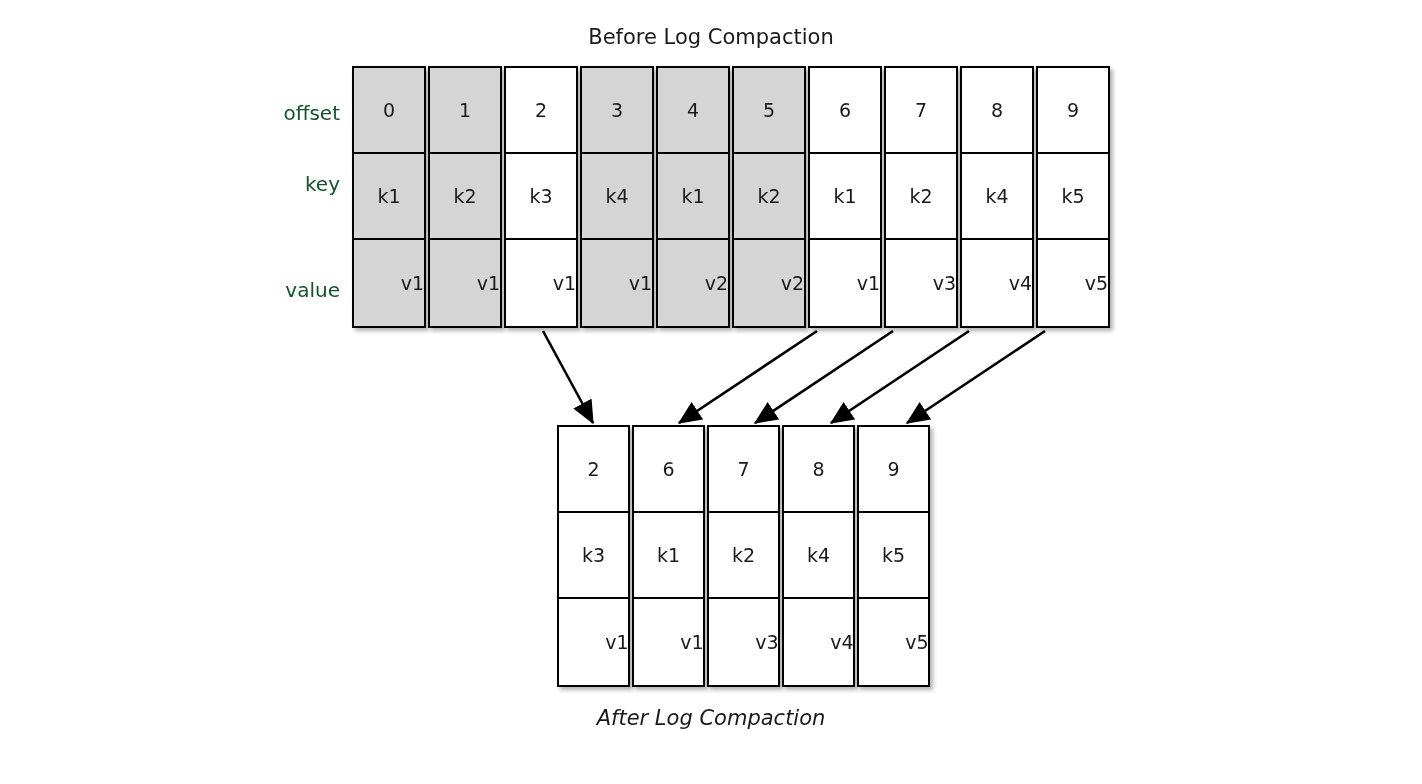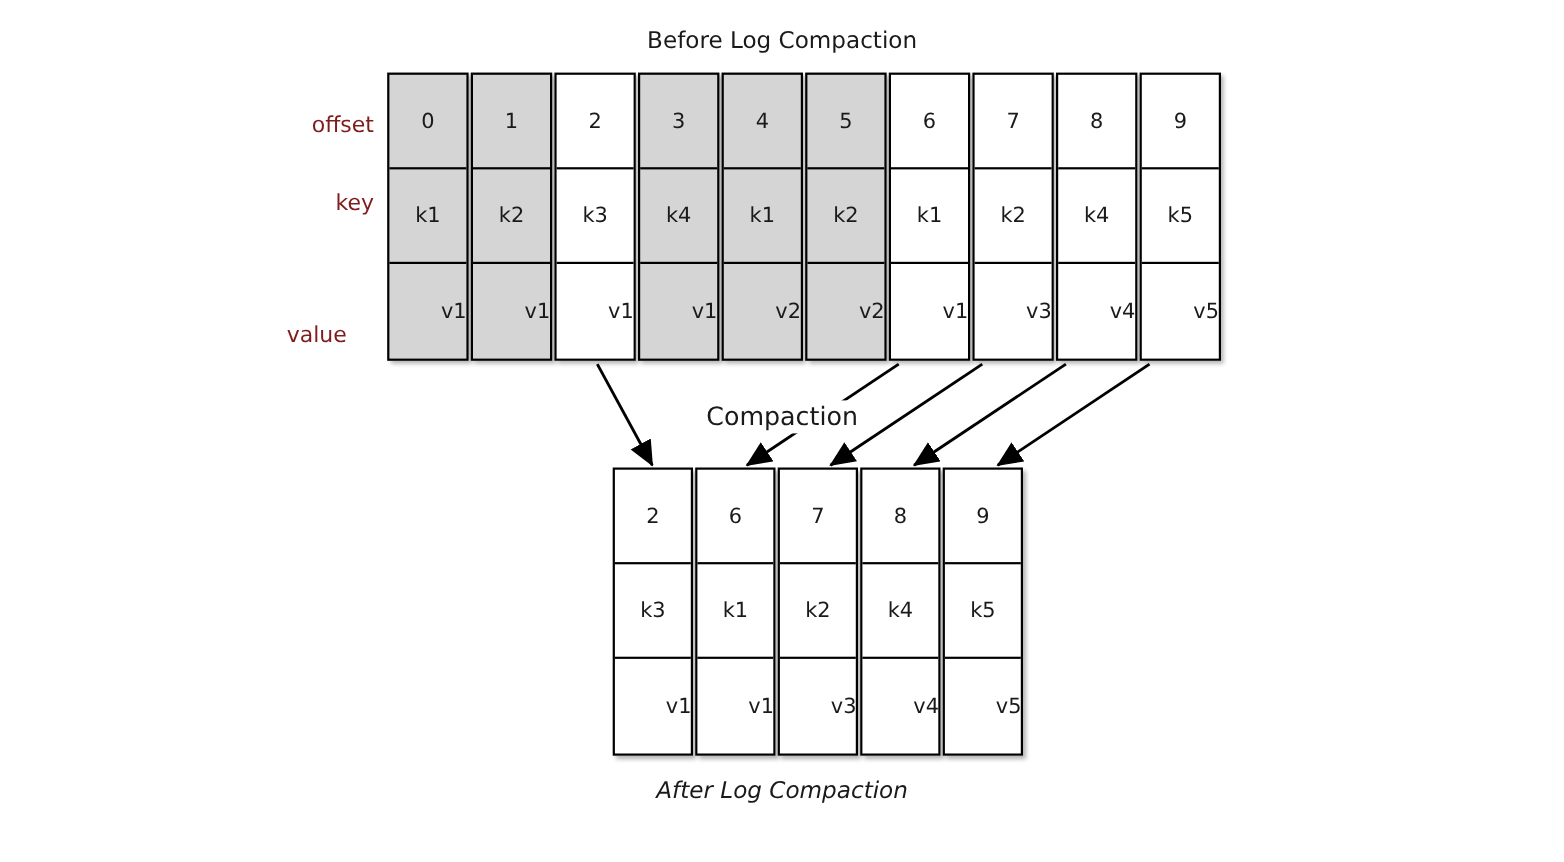--- a/index.html
+++ b/index.html
@@ -56,26 +56,26 @@
     display: inline-block;
     background: #ffffff;
     padding: 2px 10px;
   }
   .row-label-box {
     position: absolute;
     left: 236px;
     width: 104px;
     text-align: right;
     font-size: 20px;
-    color: #7f1d1d;
+    color: #14532d;
     white-space: nowrap;
   }
   #label-offset { top: 101px; }
   #label-key    { top: 172px; }
-  #label-value  { top: 292px; text-align: center; }
+  #label-value  { top: 278px; }
 
   
   .table {
     position: absolute;
     display: flex;
   }
   #table-before {
     left: 352px;
     top: 66px;
   }
@@ -195,21 +195,20 @@
     </defs>
     <g id="arrow-group">
         <line x1="543" y1="331" x2="593" y2="423" stroke="#000000" stroke-width="2.6" marker-end="url(#ah)"></line>
         <line x1="817" y1="331" x2="679" y2="423" stroke="#000000" stroke-width="2.6" marker-end="url(#ah)"></line>
         <line x1="893" y1="331" x2="755" y2="423" stroke="#000000" stroke-width="2.6" marker-end="url(#ah)"></line>
         <line x1="969" y1="331" x2="831" y2="423" stroke="#000000" stroke-width="2.6" marker-end="url(#ah)"></line>
         <line x1="1045" y1="331" x2="907" y2="423" stroke="#000000" stroke-width="2.6" marker-end="url(#ah)"></line>
       </g>
   </svg>
 
-  <div class="caption" id="caption-compaction"><span class="capbox">Compaction</span></div>
 
   <div class="table" id="table-after">
       <div class="col">
         <div class="cell">2</div>
         <div class="cell">k3</div>
         <div class="cell">v1</div>
       </div>
       <div class="col">
         <div class="cell">6</div>
         <div class="cell">k1</div>

